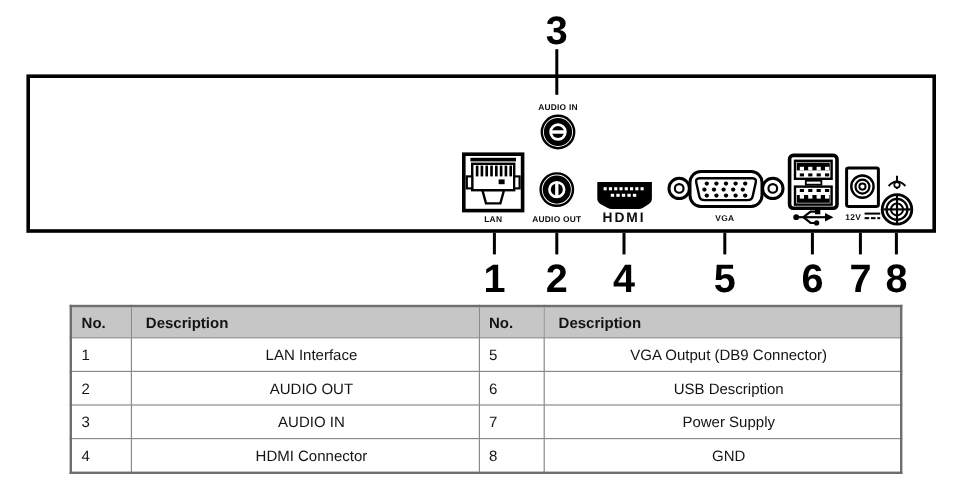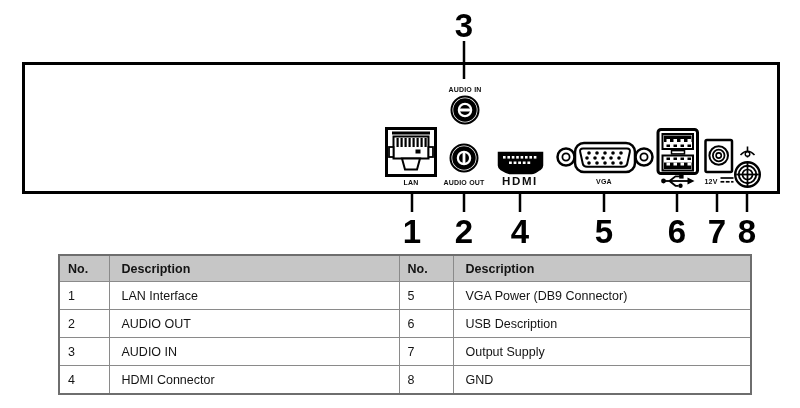--- a/index.html
+++ b/index.html
@@ -18,21 +18,21 @@
   
   #interface-table{position:absolute;left:58px;top:254px;width:692px;
        border-collapse:collapse;table-layout:fixed;
        font-family:"Liberation Sans",sans-serif;font-size:12.5px;color:#141414;
        border:2px solid #6e6e6e;}
   #interface-table th,#interface-table td{border:1.4px solid #8a8a8a;overflow:hidden;
        white-space:nowrap;}
   #interface-table th{background:#c6c6c6;text-align:left;font-weight:bold;height:23px;}
   #interface-table td{height:25px;background:#fff;}
   .col-no{padding-left:8px;}
-  .col-desc{padding-left:12px;}
+  .col-desc{padding-left:12px;text-align:center;}
 </style>
 </head>
 <body>
 
 <div id="stage">
 
 <svg id="panel-svg" width="800" height="408" viewBox="0 0 800 408">
 
   <rect x="23.5" y="63.5" width="755" height="129" fill="#ffffff" stroke="#000" stroke-width="3"></rect>
 
@@ -233,33 +233,33 @@
         <th class="col-desc">Description</th>
         <th class="col-no">No.</th>
         <th class="col-desc">Description</th>
       </tr>
     </thead>
     <tbody>
       <tr>
         <td class="col-no">1</td>
         <td class="col-desc">LAN Interface</td>
         <td class="col-no">5</td>
-        <td class="col-desc">VGA Power (DB9 Connector)</td>
+        <td class="col-desc">VGA Output (DB9 Connector)</td>
       </tr>
       <tr>
         <td class="col-no">2</td>
         <td class="col-desc">AUDIO OUT</td>
         <td class="col-no">6</td>
         <td class="col-desc">USB Description</td>
       </tr>
       <tr>
         <td class="col-no">3</td>
         <td class="col-desc">AUDIO IN</td>
         <td class="col-no">7</td>
-        <td class="col-desc">Output Supply</td>
+        <td class="col-desc">Power Supply</td>
       </tr>
       <tr>
         <td class="col-no">4</td>
         <td class="col-desc">HDMI Connector</td>
         <td class="col-no">8</td>
         <td class="col-desc">GND</td>
       </tr>
     </tbody>
   </table>
 </div>

